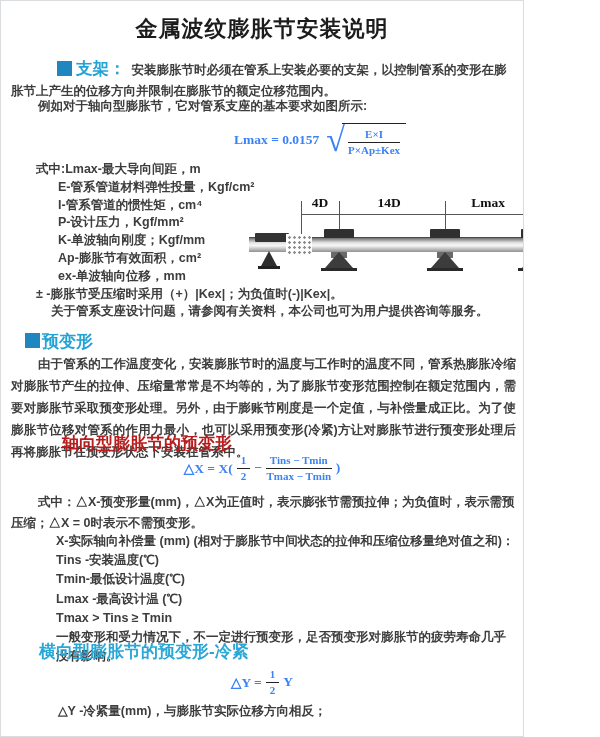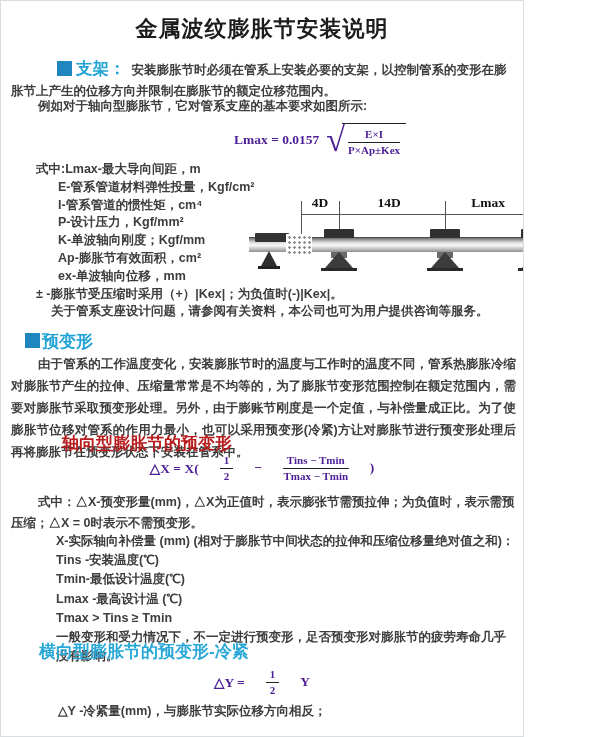--- a/index.html
+++ b/index.html
@@ -20,32 +20,32 @@
     display:inline-block; width:15px; height:15px; background:#1f86c0;
     vertical-align:-2px; margin-right:2px;
   }
   .blue-head { color:#22a3d6; font-weight:bold; }
   
   .p-support { position:absolute; top:57px; left:10px; right:7px; line-height:21px; text-indent:46px; }
   .p-support .head-inline { font-size:16.5px; margin:0 6px 0 2px; }
   .p-example { position:absolute; top:96px; left:10px; right:7px; text-indent:27px; line-height:18px; }
   
   .formula {
-    font-family:"Liberation Serif", serif; font-weight:bold; font-size:13.5px; color:#4c1d95;
+    font-family:"Liberation Serif", serif; font-weight:bold; font-size:13.5px; color:#3b82f6;
     display:inline-flex; align-items:center;
   }
   .f-lmax { position:absolute; top:122px; left:233px; }
   .sqrt { display:inline-flex; align-items:center; margin-left:7px; }
   .sqrt-sign { font-size:34px; font-weight:normal; line-height:30px; margin-right:-3px; }
   .sqrt-body { border-top:1.6px solid #222; padding:2px 6px 0 6px; }
   .frac { display:inline-flex; flex-direction:column; text-align:center; line-height:1.15; font-size:11px; }
   .frac .num { border-bottom:1.2px solid #222; padding:0 4px 1px 4px; }
   .frac .den { padding-top:1px; }
   .f-dx { position:absolute; top:453px; left:0; right:0; justify-content:center; display:flex; }
-  .f-dx .formula, .f-dy .formula { gap:21px; }
+  .f-dx .formula, .f-dy .formula { gap:4px; }
   .f-dy { position:absolute; top:667px; left:0; right:0; justify-content:center; display:flex; }
   
   .defs { position:absolute; top:160px; left:35px; line-height:17.8px; }
   .defs .d-sub { padding-left:22px; }
   .defs .d-note { padding-left:3px;margin-left:12px; }
   
   .diagram { position:absolute; top:192px; left:248px; width:348px; height:98px; }
   .dim-line { position:absolute; top:21px; left:52px; width:235px; border-top:1.2px solid #555; }
   .tick { position:absolute; top:8px; width:1.2px; height:36px; background:#555; }
   .tick.t1{ left:52px; } .tick.t2{ left:90px; } .tick.t3{ left:196px; } .tick.t4{ left:287px; }

